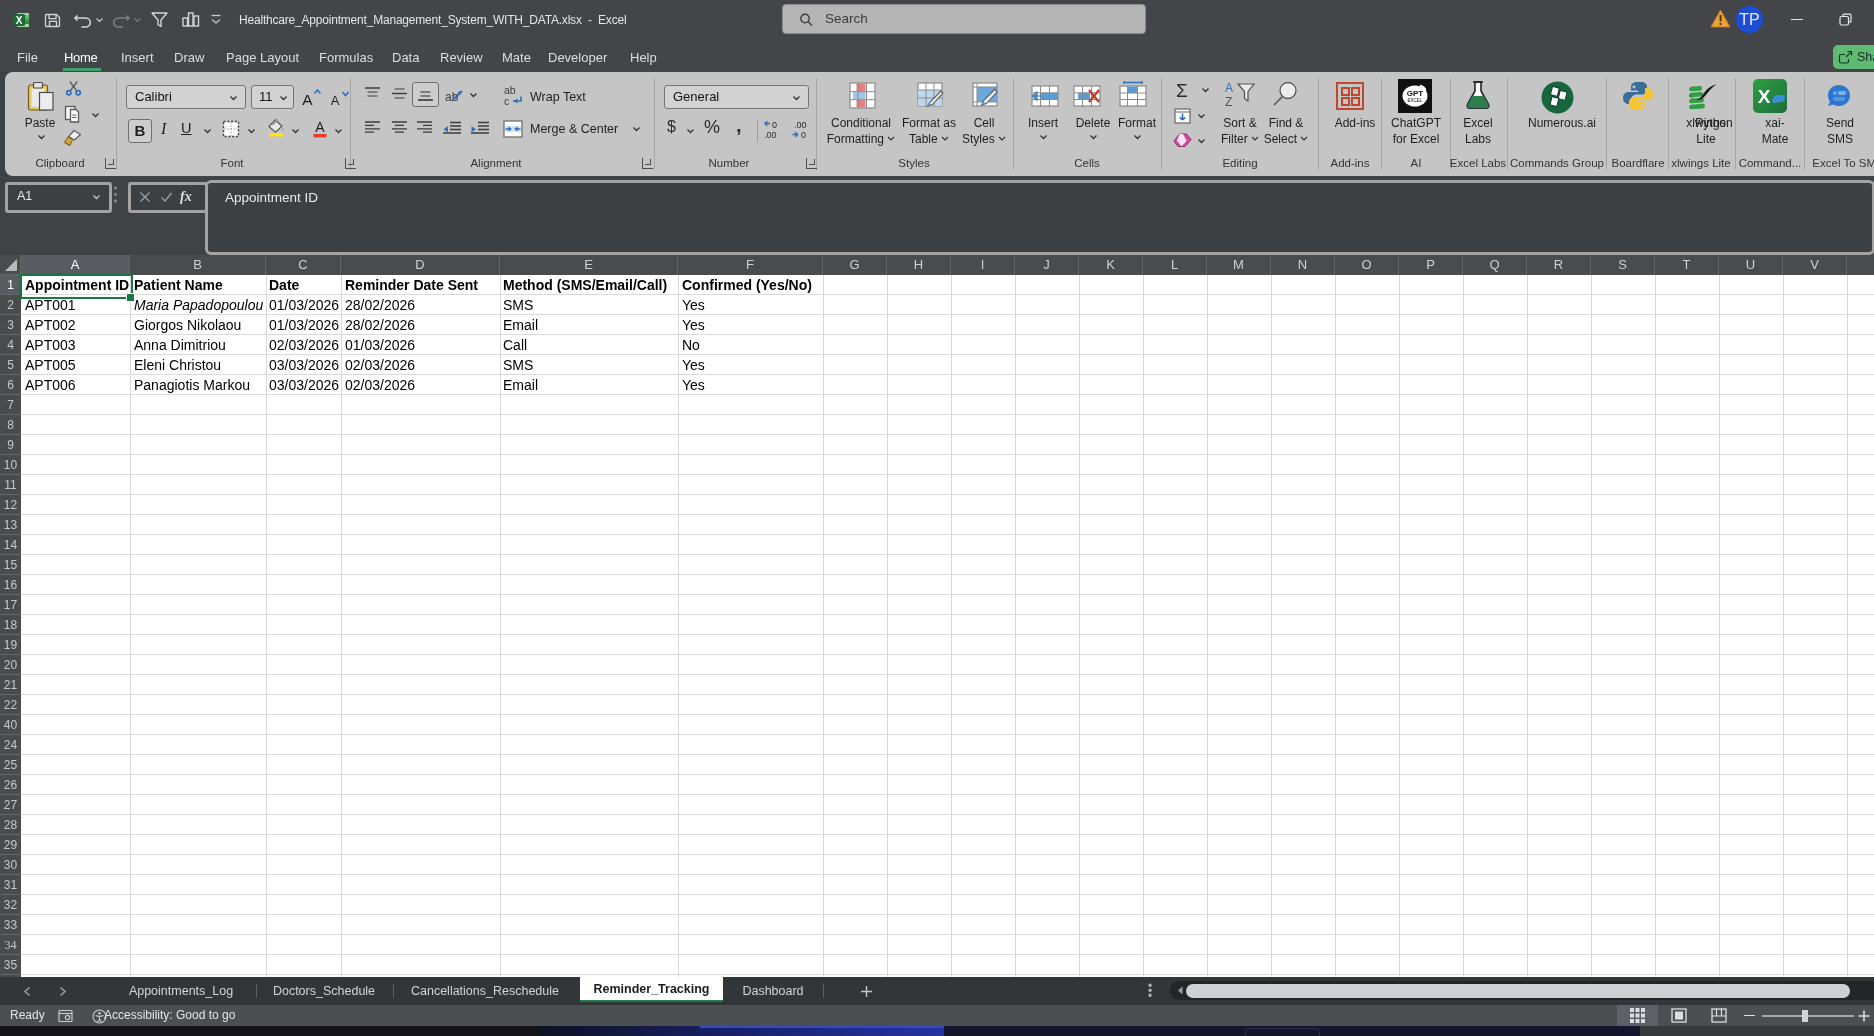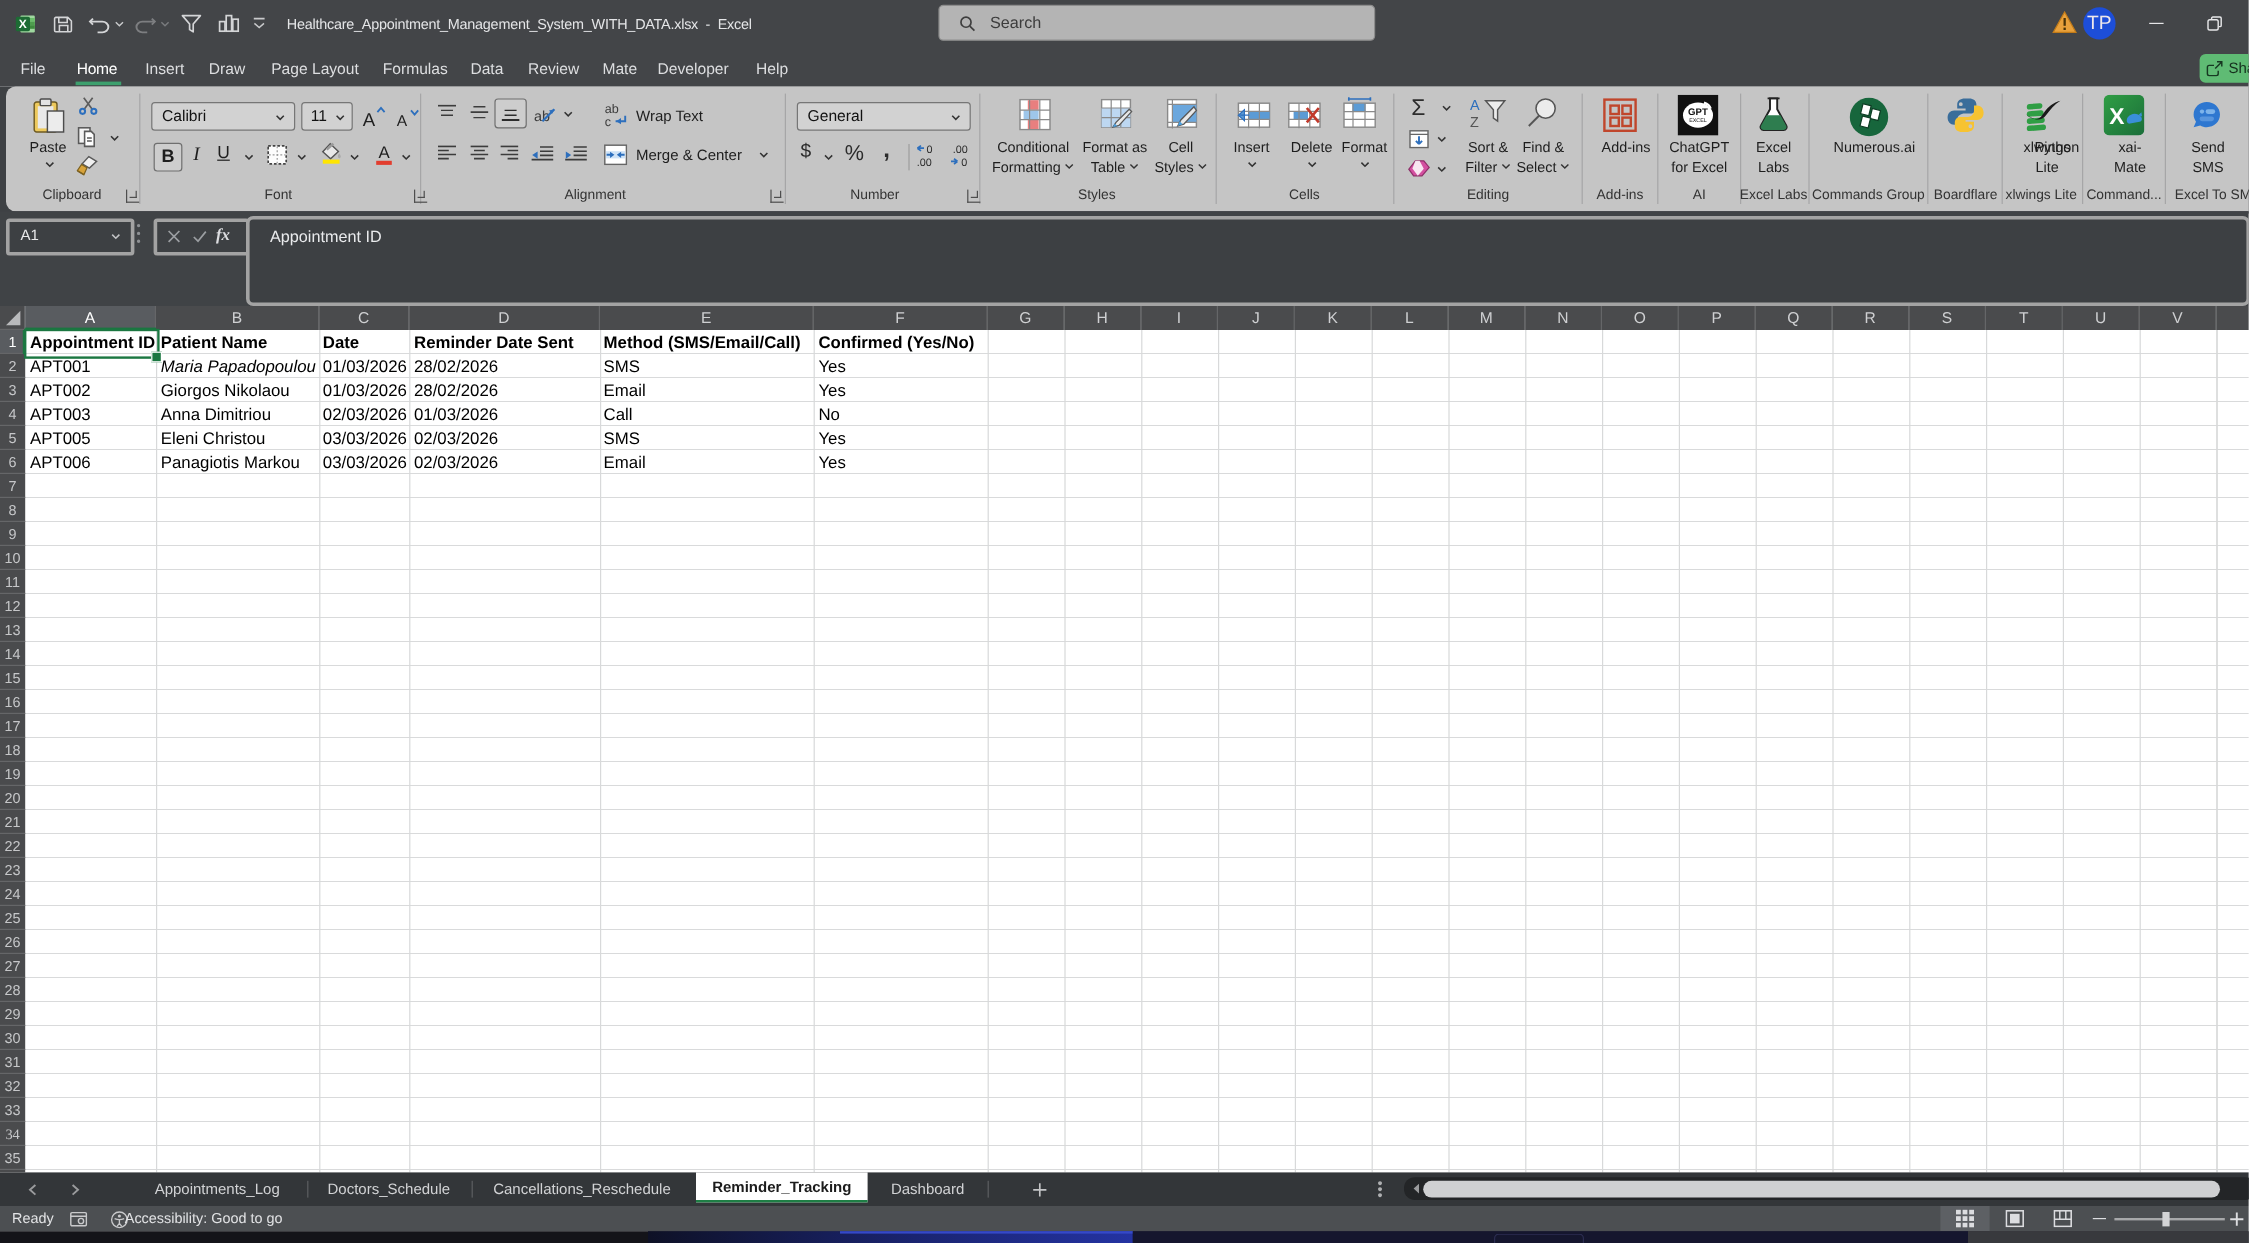--- a/index.html
+++ b/index.html
@@ -568,21 +568,21 @@
 <div class="rowh" style="top:260px;">13</div>
 <div class="rowh" style="top:280px;">14</div>
 <div class="rowh" style="top:300px;">15</div>
 <div class="rowh" style="top:320px;">16</div>
 <div class="rowh" style="top:340px;">17</div>
 <div class="rowh" style="top:360px;">18</div>
 <div class="rowh" style="top:380px;">19</div>
 <div class="rowh" style="top:400px;">20</div>
 <div class="rowh" style="top:420px;">21</div>
 <div class="rowh" style="top:440px;">22</div>
-<div class="rowh" style="top:460px;">23</div>
+<div class="rowh" style="top:460px;">40</div>
 <div class="rowh" style="top:480px;">24</div>
 <div class="rowh" style="top:500px;">25</div>
 <div class="rowh" style="top:520px;">26</div>
 <div class="rowh" style="top:540px;">27</div>
 <div class="rowh" style="top:560px;">28</div>
 <div class="rowh" style="top:580px;">29</div>
 <div class="rowh" style="top:600px;">30</div>
 <div class="rowh" style="top:620px;">31</div>
 <div class="rowh" style="top:640px;">32</div>
 <div class="rowh" style="top:660px;">33</div>

